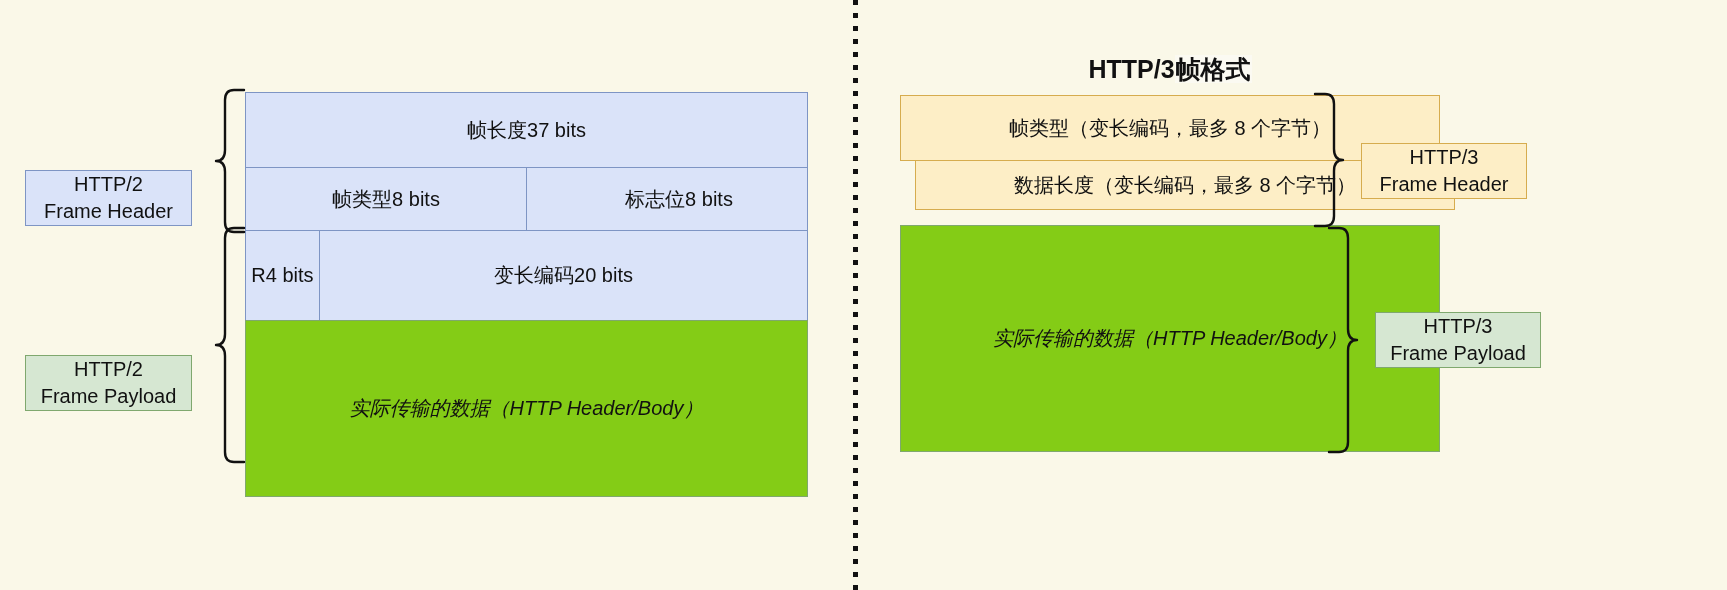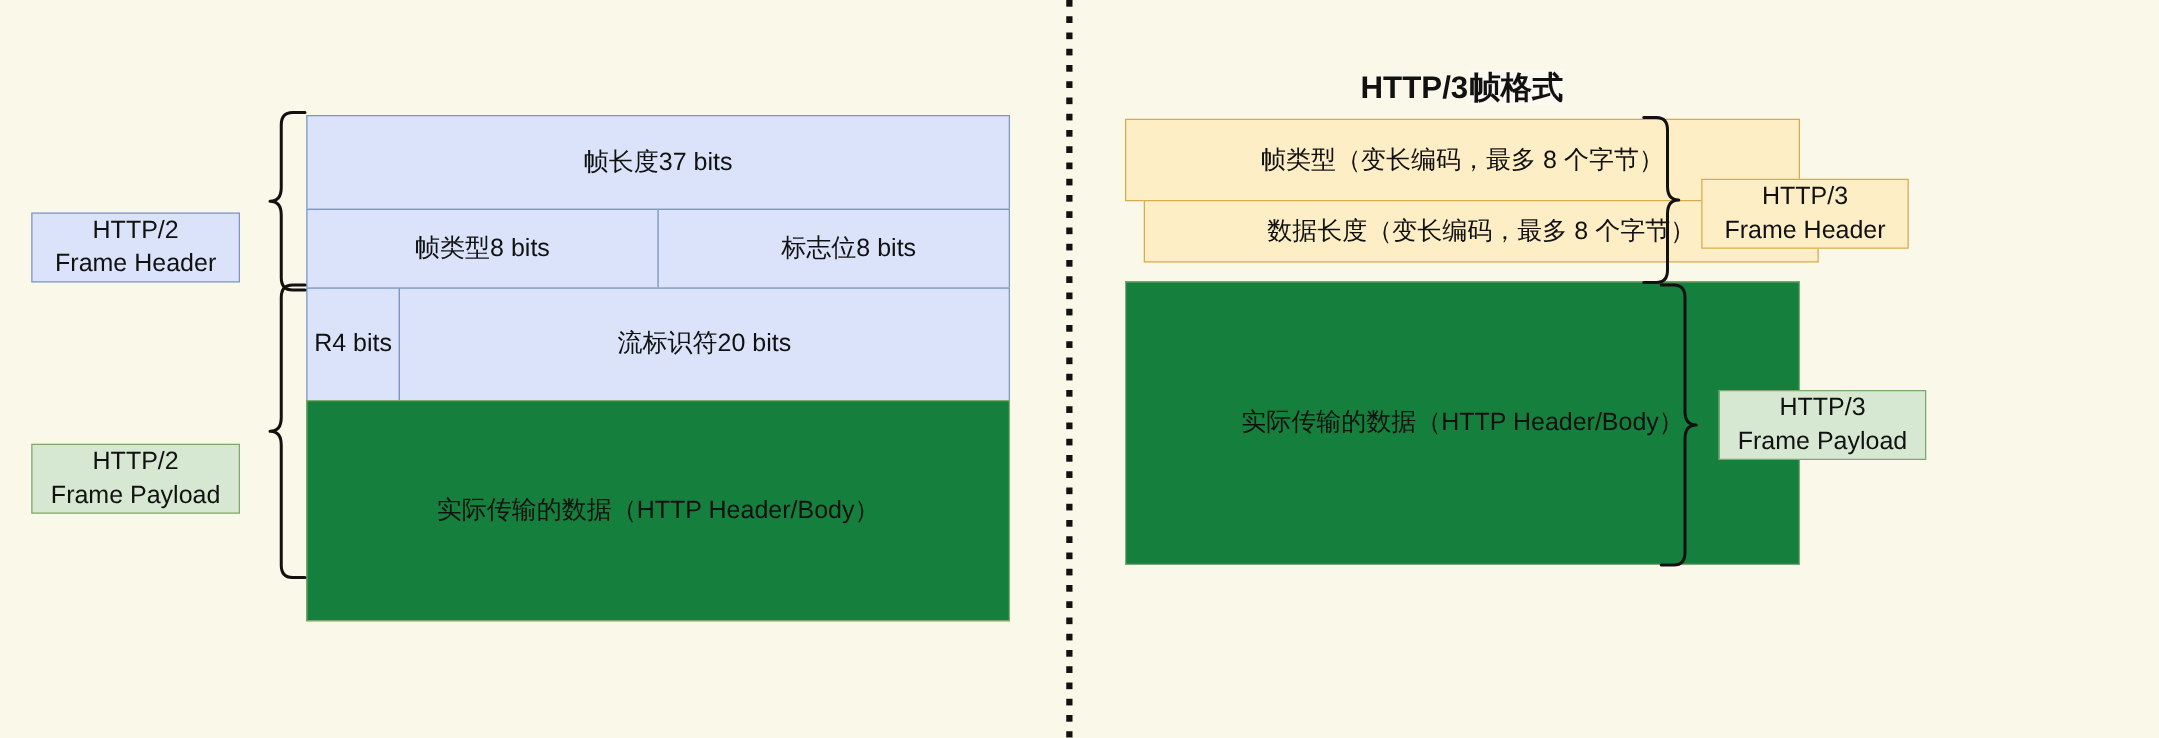--- a/index.html
+++ b/index.html
@@ -63,21 +63,21 @@
     flex-direction: row;
     align-items: center;
     justify-content: center;
     text-align: center;
     line-height: 1.33;
     font-size: 20px;
   }
   .cell .line { display: block; white-space: nowrap; }
 
   .cell-blue   { background: #dae3f9; border: 1.4px solid #7e95c4; }
-  .cell-green  { background: #15803d; border: 1.4px solid #7fa86e; }
+  .cell-green  { background: #84cc16; border: 1.4px solid #7fa86e; font-style: italic; }
   .cell-yellow { background: #fdeec6; border: 1.4px solid #d9b martial; }
   .cell-yellow { background: #fdeec6; border: 1.4px solid #d6ac4e; }
 
   
   #h2-len     { left: 0px;   top: 0px;   width: 563px; height: 76px; }
   #h2-type    { left: 0px;   top: 75px;  width: 282px; height: 64px; }
   #h2-flags   { left: 281px; top: 75px;  width: 282px; height: 64px; padding-left: 24px; }
   #h2-r       { left: 0px;   top: 138px; width: 75px;  height: 91px; }
   #h2-stream  { left: 74px;  top: 138px; width: 489px; height: 91px; }
   #h2-payload { left: 0px;   top: 228px; width: 563px; height: 177px; }
@@ -141,21 +141,21 @@
       <span class="line">标志位</span>
       <span class="line">8 bits</span>
     </div>
 
     <div class="cell cell-blue" id="h2-r">
       <span class="line">R</span>
       <span class="line">4 bits</span>
     </div>
 
     <div class="cell cell-blue" id="h2-stream">
-      <span class="line">流标识符</span>
+      <span class="line">变长编码</span>
       <span class="line">20 bits</span>
     </div>
 
     <div class="cell cell-green" id="h2-payload">
       <span class="line">实际传输的数据</span>
       <span class="line">（HTTP Header/Body）</span>
     </div>
 
   </div>
 

